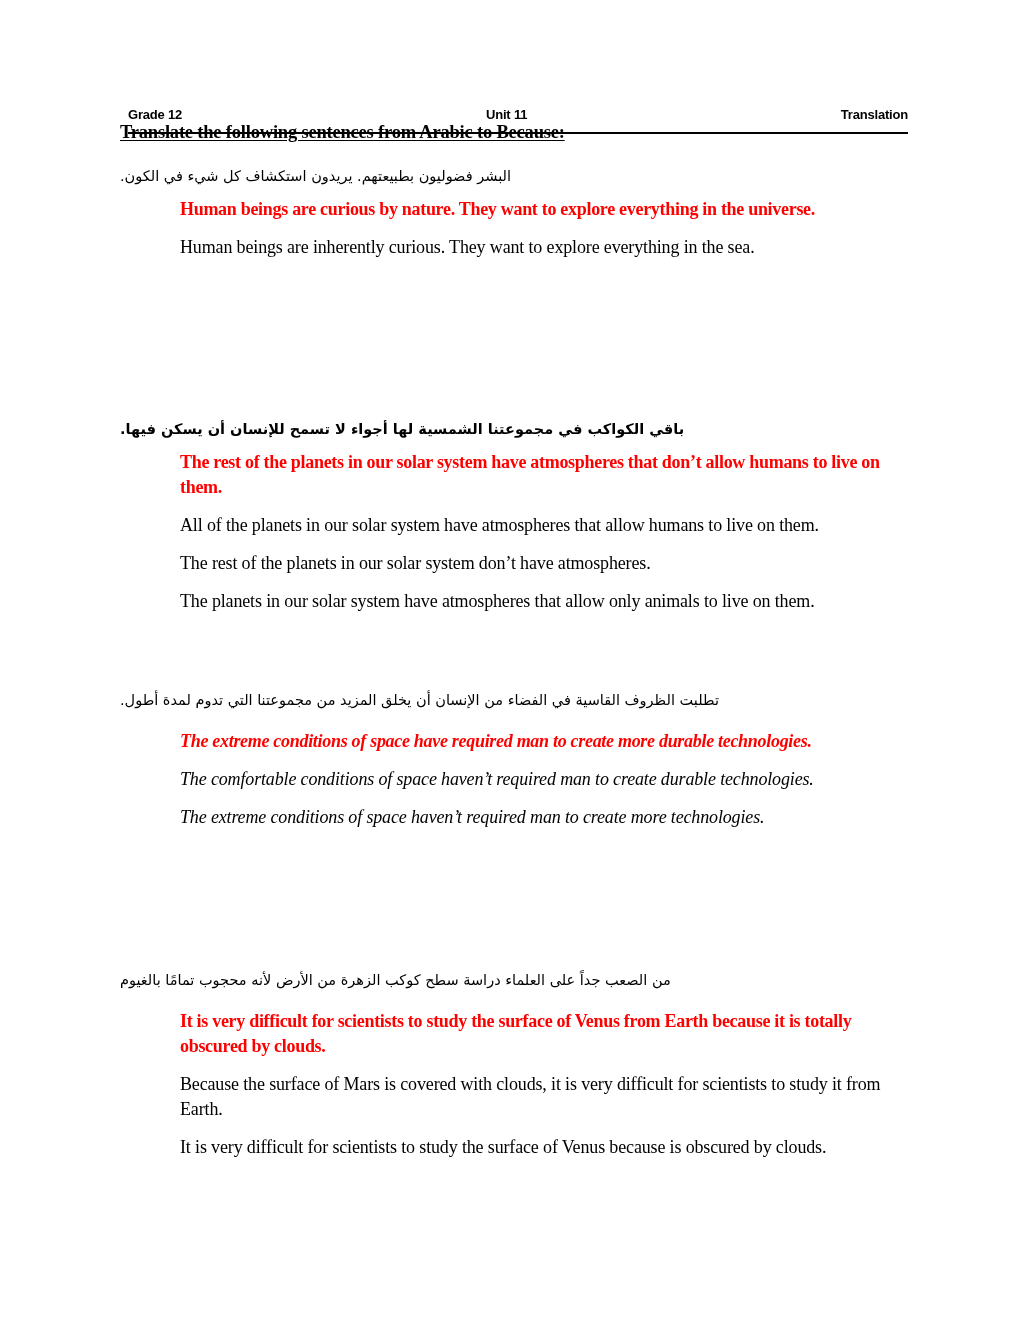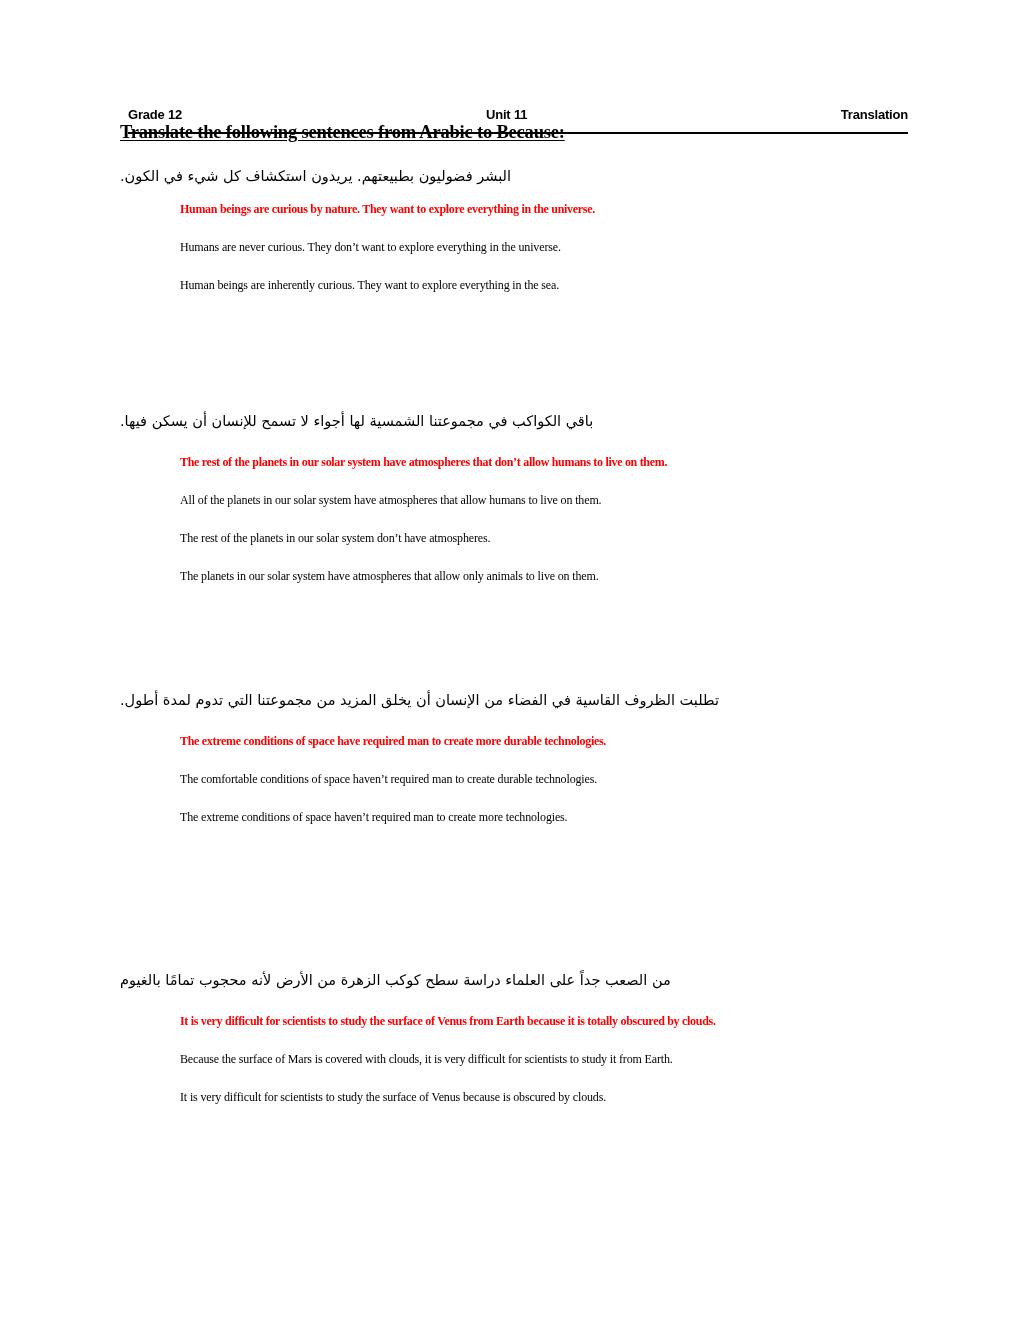--- a/index.html
+++ b/index.html
@@ -58,21 +58,21 @@
       direction: rtl;
       unicode-bidi: plaintext;
       white-space: nowrap;
     }
     .options {
       position: absolute;
       left: 60px;
       width: 720px;
     }
     .opt {
-      font-size: 12px;
+      font-size: 18px;
       line-height: 25px;
       margin: 0 0 13px 0;
       letter-spacing: -0.15px;
     }
     .opt.correct {
       color: #ff0000;
       font-weight: bold;
       letter-spacing: -0.3px;
     }
   </style>
@@ -84,38 +84,37 @@
   <span class="hdr-center">Unit 11</span>
   <span class="hdr-right">Translation</span>
 </div>
 
 <div class="instruction">Translate the following sentences from Arabic to Because:</div>
 
 <div class="section" style="top:160px;">
   <div class="arabic" style="top:8px;">البشر فضوليون بطبيعتهم. يريدون استكشاف كل شيء في الكون.</div>
   <div class="options" style="top:37px;">
     <p class="opt correct">Human beings are curious by nature. They want to explore everything in the universe.</p>
-    <p class="opt">Humans are never curious. They don’t want to explore everything in the universe.</p>
     <p class="opt">Human beings are inherently curious. They want to explore everything in the sea.</p>
   </div>
 </div>
 
 <div class="section" style="top:413px;">
-  <div class="arabic" style="top:0;">باقي الكواكب في مجموعتنا الشمسية لها أجواء لا تسمح للإنسان أن يسكن فيها.</div>
+  <div class="arabic" style="top:8px;font-weight:bold;">باقي الكواكب في مجموعتنا الشمسية لها أجواء لا تسمح للإنسان أن يسكن فيها.</div>
   <div class="options" style="top:37px;">
     <p class="opt correct">The rest of the planets in our solar system have atmospheres that don’t allow humans to live on them.</p>
     <p class="opt">All of the planets in our solar system have atmospheres that allow humans to live on them.</p>
     <p class="opt">The rest of the planets in our solar system don’t have atmospheres.</p>
     <p class="opt">The planets in our solar system have atmospheres that allow only animals to live on them.</p>
   </div>
 </div>
 
 <div class="section" style="top:692px;">
   <div class="arabic" style="top:0;">تطلبت الظروف القاسية في الفضاء من الإنسان أن يخلق المزيد من مجموعتنا التي تدوم لمدة أطول.</div>
-  <div class="options" style="top:37px;">
+  <div class="options" style="top:37px;font-style:italic;">
     <p class="opt correct">The extreme conditions of space have required man to create more durable technologies.</p>
     <p class="opt">The comfortable conditions of space haven’t required man to create durable technologies.</p>
     <p class="opt">The extreme conditions of space haven’t required man to create more technologies.</p>
   </div>
 </div>
 
 <div class="section" style="top:972px;">
   <div class="arabic" style="top:0;">من الصعب جداً على العلماء دراسة سطح كوكب الزهرة من الأرض لأنه محجوب تمامًا بالغيوم</div>
   <div class="options" style="top:37px;">
     <p class="opt correct">It is very difficult for scientists to study the surface of Venus from Earth because it is totally obscured by clouds.</p>

